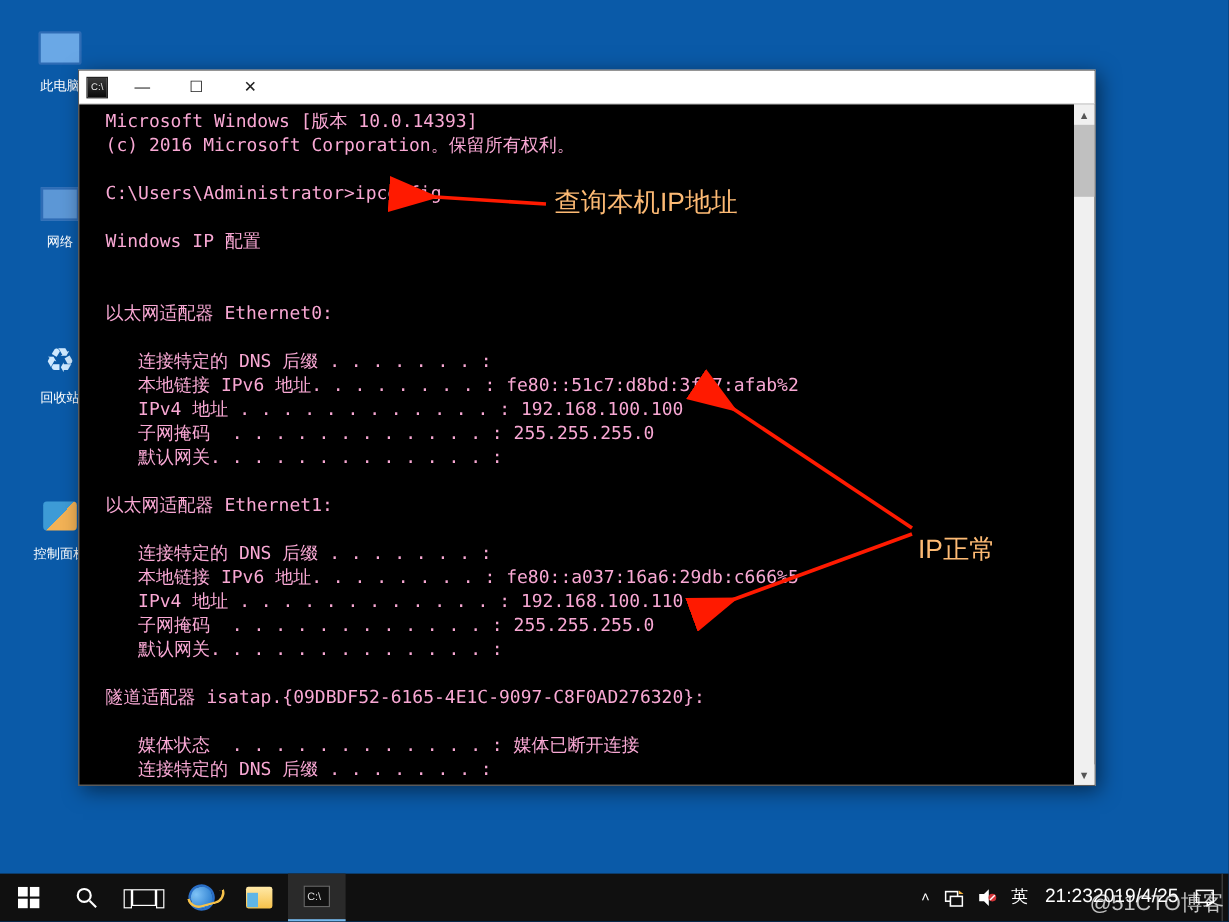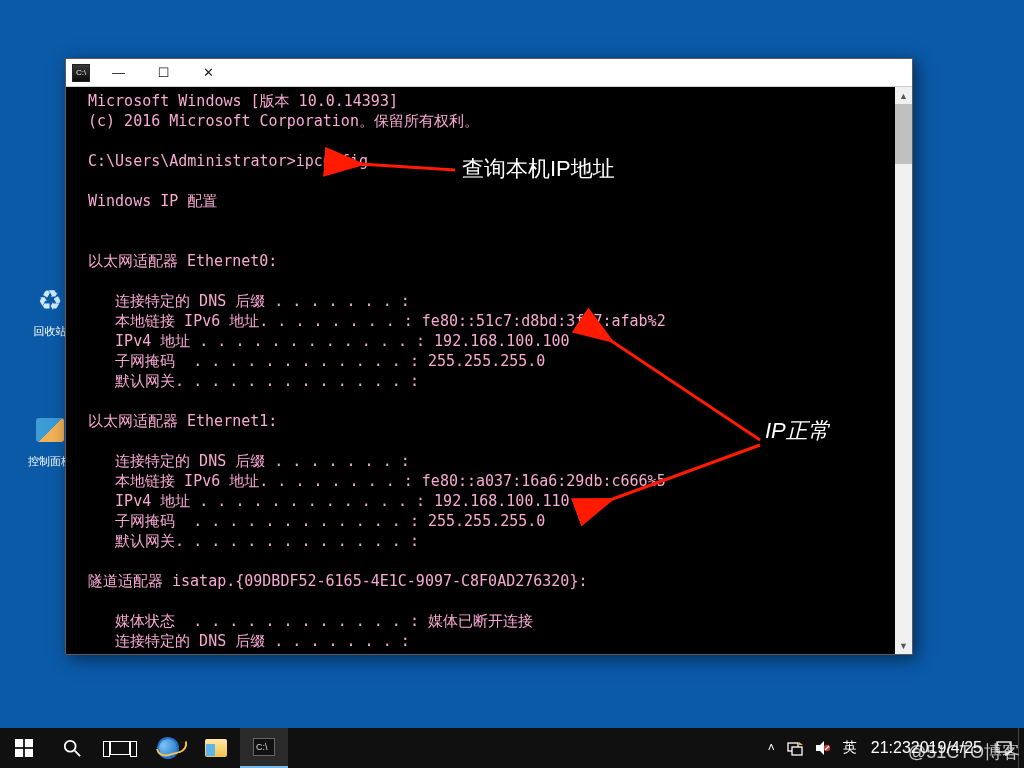--- a/index.html
+++ b/index.html
@@ -24,21 +24,21 @@
   .winbtn { width: 45px; display: flex; align-items: center; justify-content: center; font-size: 13px; font-family: "Segoe UI Symbol", sans-serif; color:#222; }
 
   .cmd-body { position: relative; height: calc(100% - 28px); background: #000; display: flex; }
   .cmd-text { flex: 1; padding: 4px 22px; font-family: "NSimSun","SimSun","Consolas",monospace; font-size: 15px; line-height: 20px; color: #f9a8d4; white-space: pre; overflow: hidden; }
   .scrollbar { width: 17px; background: #f0f0f0; position: relative; }
   .scroll-thumb { position:absolute; top:0; left:0; width:100%; height:60px; background:#c0c0c0; }
   .scroll-arrow { position:absolute; left:0; width:100%; height:17px; background:#f0f0f0; font-size:9px; color:#555; display:flex; align-items:center; justify-content:center; }
 
   
   .anno-svg { position:absolute; left:0; top:0; pointer-events:none; }
-  .anno-label { position:absolute; color:#ffffff; font-size:22px; font-family:"Microsoft YaHei","SimHei",sans-serif; font-weight:500; pointer-events:none; }
+  .anno-label { position:absolute; color:#fdba74; font-size:22px; font-family:"Microsoft YaHei","SimHei",sans-serif; font-weight:500; pointer-events:none; }
 
   
   .taskbar { position: absolute; left:0; bottom:0; width:100%; height:40px; background:#101010; display:flex; align-items:center; color:#fff; }
   .tb-btn { width:48px; height:40px; display:flex; align-items:center; justify-content:center; font-size:18px; color:#fff; }
   .tb-btn.active { background:#2a2a2a; border-bottom:2px solid #76b9ed; }
   .start-icon svg { width:18px; height:18px; }
   .tray { margin-left:auto; display:flex; align-items:center; height:100%; }
   .tray-item { padding:0 6px; font-size:12px; display:flex; align-items:center; height:100%; color:#fff; }
   .clock { font-size:16px; line-height:14px; text-align:center; padding:13px 8px; }
   .watermark { position:absolute; right:4px; bottom:4px; font-size:18px; color:rgba(255,255,255,0.75); font-family:sans-serif; }
@@ -50,20 +50,28 @@
   .folder-icon::before{content:"";position:absolute;bottom:1px;left:1px;width:9px;height:12px;background:#5fb5e6;}
   .cmd-task-icon{width:22px;height:18px;background:#111;border:1px solid #666;font-size:9px;color:#ddd;line-height:16px;padding-left:2px;}
   .taskview-icon{width:20px;height:14px;border:1px solid #fff;position:relative;}
   .taskview-icon::before,.taskview-icon::after{content:"";position:absolute;top:-1px;width:5px;height:14px;border:1px solid #fff;}
   .taskview-icon::before{left:-8px;} .taskview-icon::after{right:-8px;}
 </style>
 </head>
 <body>
 
 <div class="desktop">
+  <div class="desktop-icon di-thispc" style="left:20px; top:20px;">
+    <div class="glyph"></div>
+    <div>此电脑</div>
+  </div>
+  <div class="desktop-icon di-network" style="left:20px; top:150px;">
+    <div class="glyph"></div>
+    <div>网络</div>
+  </div>
   <div class="desktop-icon di-recycle" style="left:20px; top:280px;">
     <div class="glyph">♻</div>
     <div>回收站</div>
   </div>
   <div class="desktop-icon di-cpanel" style="left:20px; top:410px;">
     <div class="glyph"></div>
     <div>控制面板</div>
   </div>
 </div>
 
@@ -119,21 +127,21 @@
       <polygon points="14,0 0,5 14,10" fill="#ff1a00"></polygon>
     </marker>
   </defs>
 
   <line x1="455" y1="170" x2="360" y2="164" stroke="#ff1a00" stroke-width="3" marker-end="url(#ah)"></line>
 
   <line x1="760" y1="440" x2="610" y2="340" stroke="#ff1a00" stroke-width="3" marker-end="url(#ah)"></line>
   <line x1="760" y1="445" x2="610" y2="500" stroke="#ff1a00" stroke-width="3" marker-end="url(#ah)"></line>
 </svg>
 <div class="anno-label" style="left:462px; top:154px;">查询本机IP地址</div>
-<div class="anno-label" style="left:765px; top:416px;font-style:italic;">IP正常</div>
+<div class="anno-label" style="left:765px; top:443px;">IP正常</div>
 
 <div class="taskbar">
   <div class="tb-btn start-icon">
     <svg viewBox="0 0 20 20">
         <rect x="0" y="0" width="9" height="9" fill="#fff"></rect>
         <rect x="11" y="0" width="9" height="9" fill="#fff"></rect>
         <rect x="0" y="11" width="9" height="9" fill="#fff"></rect>
         <rect x="11" y="11" width="9" height="9" fill="#fff"></rect>
       </svg>
   </div>

